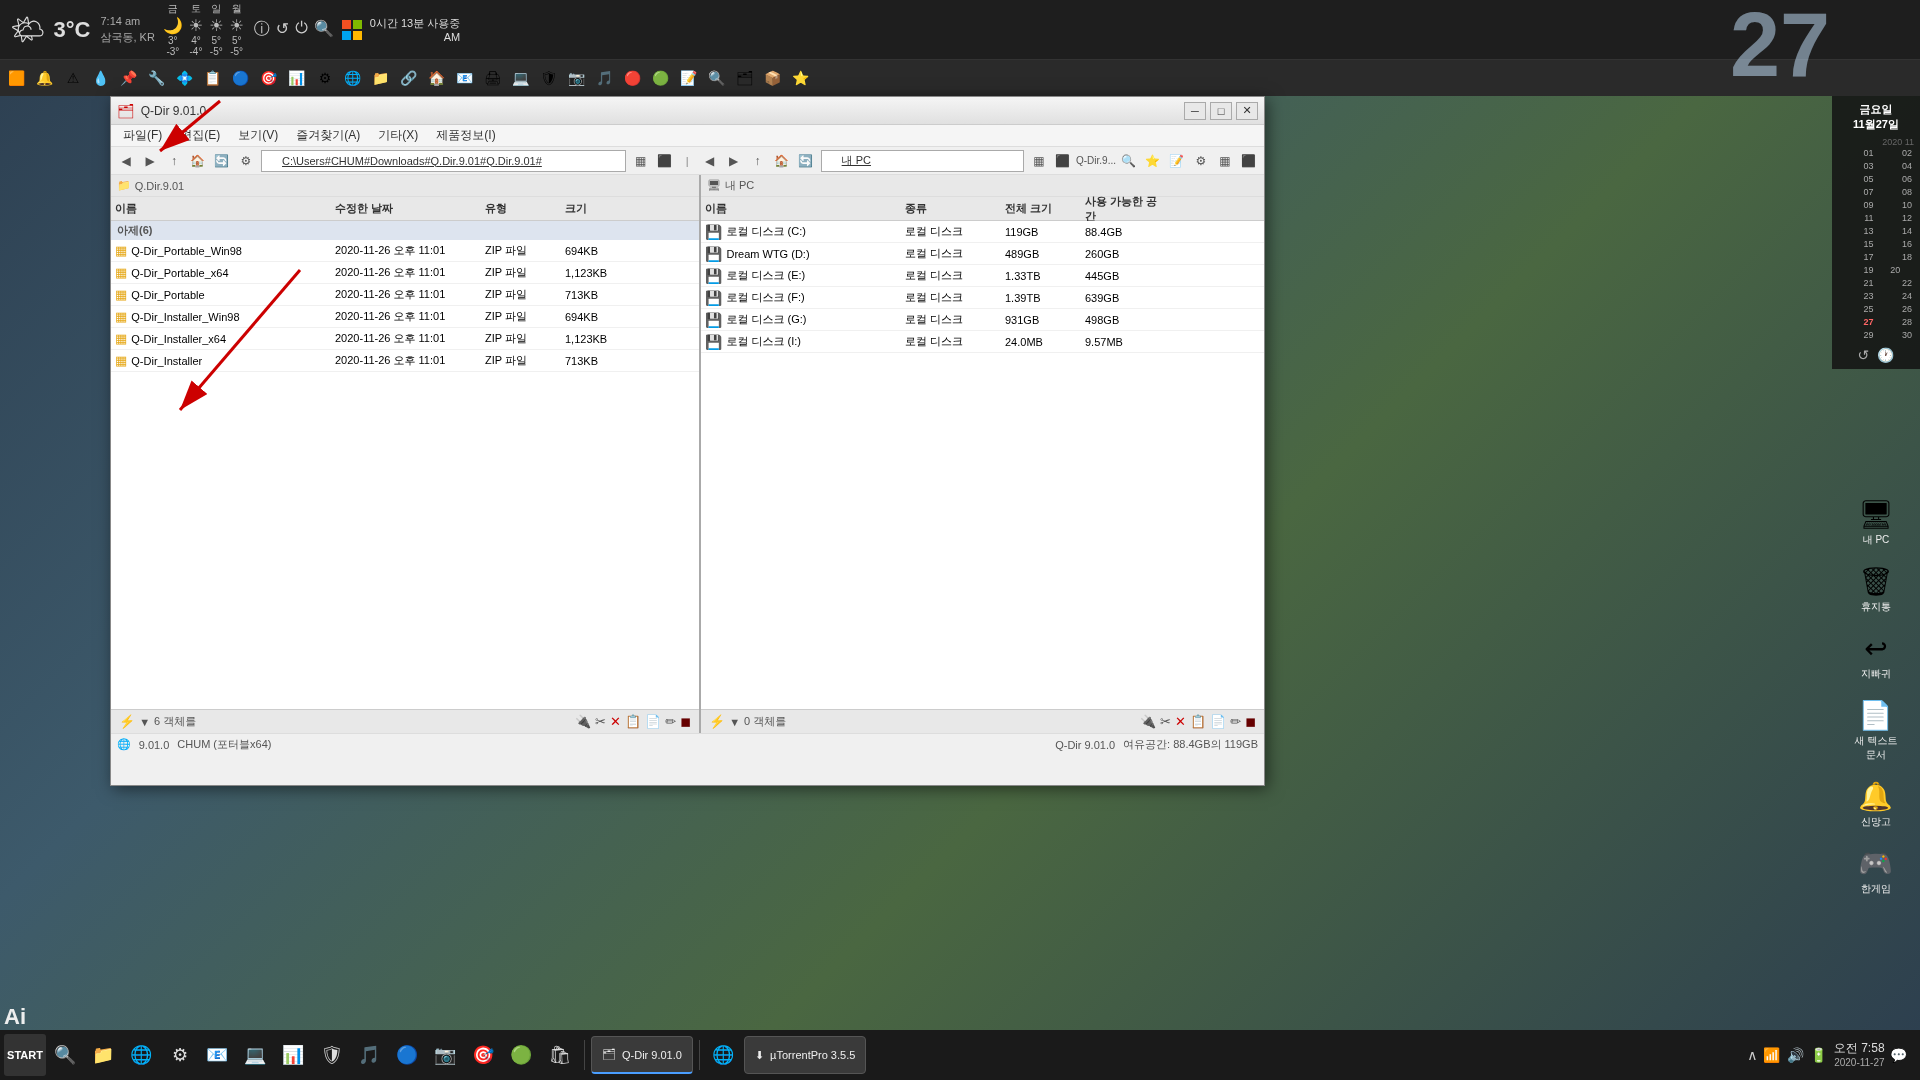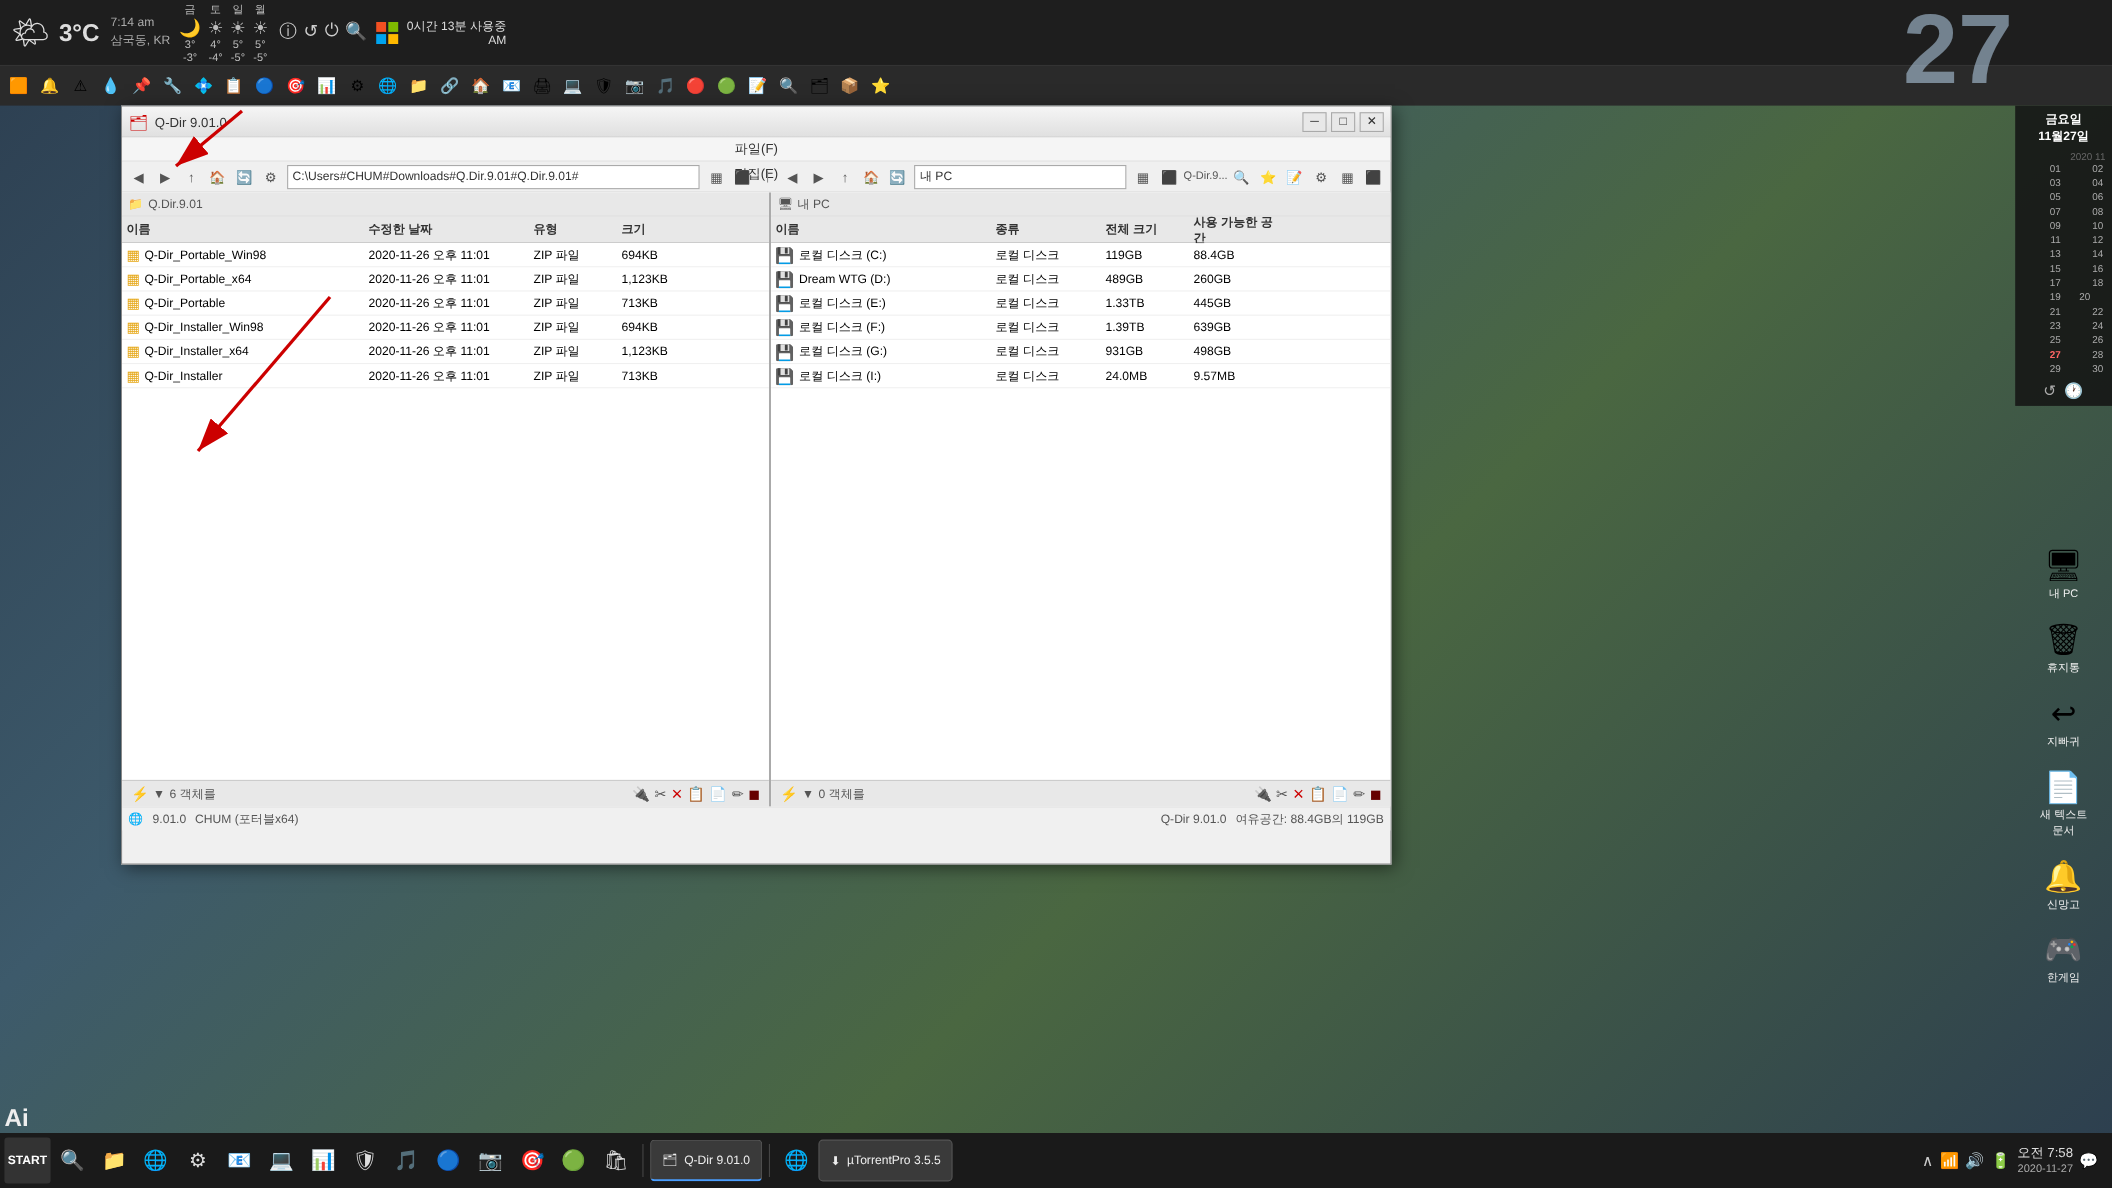--- a/index.html
+++ b/index.html
@@ -205,21 +205,20 @@
     }
 
     .menu-bar {
       background: #f5f5f5;
       height: 22px;
       display: flex;
       align-items: center;
       padding: 0 4px;
       border-bottom: 1px solid #ddd;
       gap: 2px;
-      flex-direction: column;
     }
     .menu-item {
       padding: 2px 8px;
       font-size: 12px;
       color: #333;
       cursor: pointer;
       border-radius: 2px;
     }
 
     .toolbar-row {
@@ -244,24 +243,25 @@
       color: #555;
     }
 
     .address-bar {
       background: #fff;
       border: 1px solid #aaa;
       height: 22px;
       display: flex;
       align-items: center;
       flex: 1;
-      padding: 0 4px;
+      padding: 0 20px;
       font-size: 11px;
       color: #333;
       margin: 0 2px;
+      text-decoration: underline;
     }
 
     .pane-container {
       display: flex;
       height: calc(100% - 130px);
     }
 
     .left-pane {
       width: 590px;
       border-right: 2px solid #aaa;
@@ -651,20 +651,21 @@
         </div>
 
         <div class="file-list-header">
           <div class="col-name">이름</div>
           <div class="col-date">수정한 날짜</div>
           <div class="col-type">유형</div>
           <div class="col-size">크기</div>
         </div>
 
         <div class="file-list">
+          <div class="file-group-header">아제(6)</div>
           <div class="file-row">
             <div class="col-name">
                 <span class="file-icon zip-icon">▦</span>
                 <span>Q-Dir_Portable_Win98</span>
               </div>
             <div class="col-date">2020-11-26 오후 11:01</div>
             <div class="col-type">ZIP 파일</div>
             <div class="col-size">694KB</div>
           </div>
           <div class="file-row">

